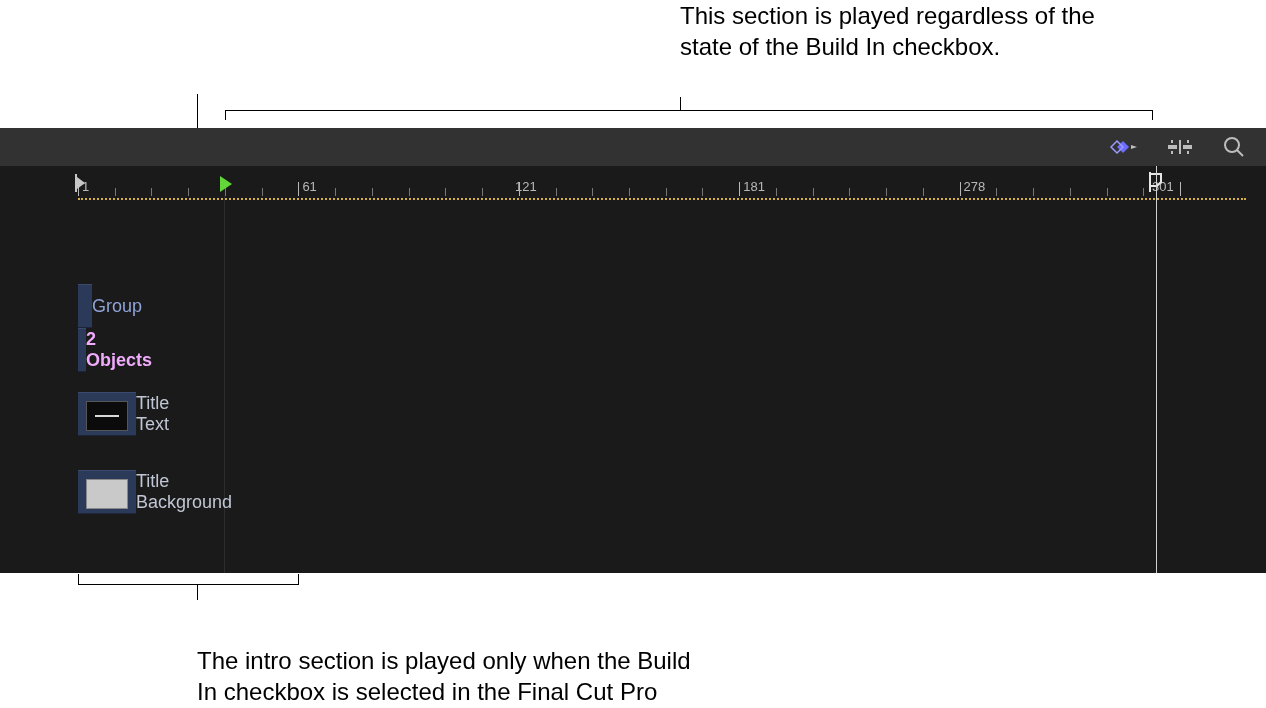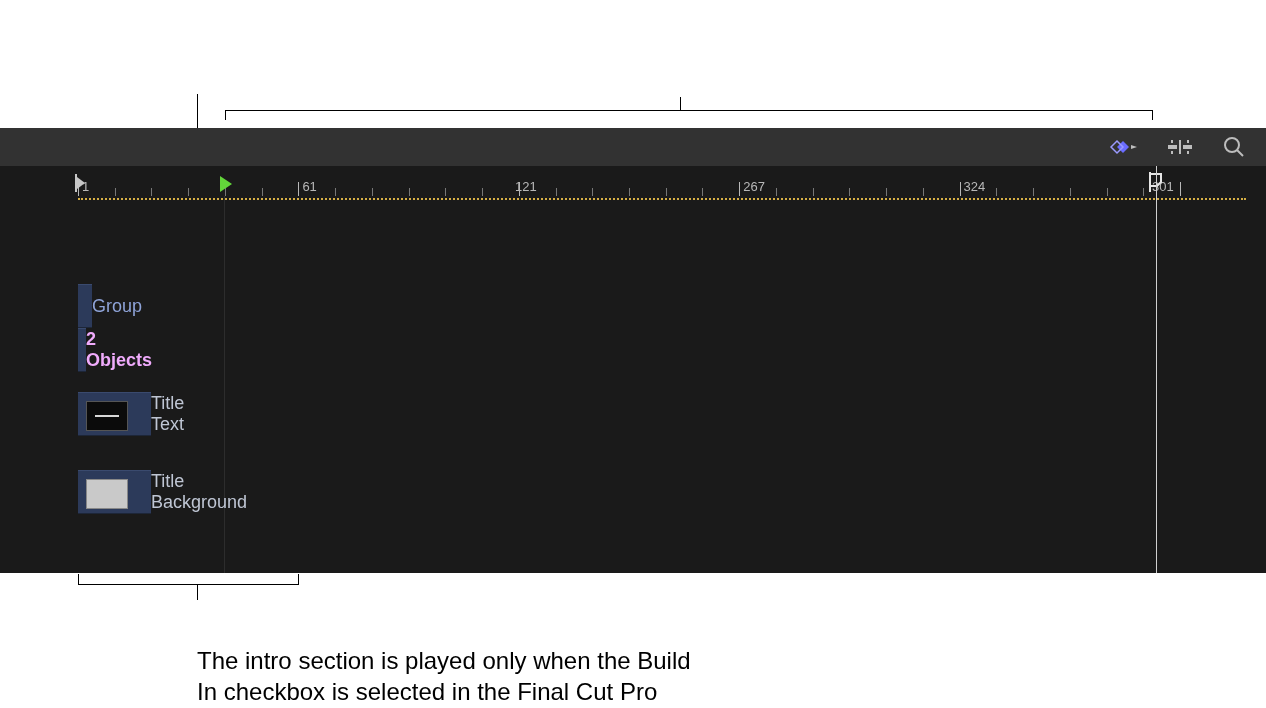--- a/index.html
+++ b/index.html
@@ -178,21 +178,21 @@
     font-weight: 400;
   }
   .track.group-body .clip {
     color: #f0abfc;
     font-weight: 600;
     padding-left: 8px;
   }
   .track.layer .clip {
     color: #bfc6d4;
     font-weight: 500;
-    padding-left: 73px;
+    padding-left: 58px;
   }
   .clip .thumb {
     position: absolute;
     left: 8px;
     top: 8px;
     width: 40px;
     height: 28px;
     background: #0b0b0b;
     border: 1px solid #555;
     display: flex;
@@ -221,20 +221,21 @@
     width: 1px;
     background: #000;
   }
 </style>
 </head>
 <body>
 <div class="stage">
 
   <div class="callout-line" style="left:197px; top:94px; width:1px; height:80px;"></div>
 
+  <div class="callout" style="left:680px; top:0px; width:420px;">This section is played regardless of the state of the Build In checkbox.</div>
 
   <div class="bracket-v" style="left:680px; top:97px; height:13px;"></div>
   <div class="bracket-h" style="left:225px; top:110px; width:928px;"></div>
   <div class="bracket-v" style="left:225px; top:110px; height:10px;"></div>
   <div class="bracket-v" style="left:1152px; top:110px; height:10px;"></div>
 
   <div class="panel">
 
     <div class="toolbar">
       <div class="tool tool-keyframe">
@@ -280,28 +281,28 @@
         <div class="ruler-tick minor" style="left: 445.333px;"></div>
         <div class="ruler-tick minor" style="left: 482.067px;"></div>
         <div class="ruler-tick major" style="left: 518.8px;"></div>
         <div class="ruler-label" style="left: 515px;">121</div>
         <div class="ruler-tick minor" style="left: 555.533px;"></div>
         <div class="ruler-tick minor" style="left: 592.267px;"></div>
         <div class="ruler-tick minor" style="left: 629px;"></div>
         <div class="ruler-tick minor" style="left: 665.733px;"></div>
         <div class="ruler-tick minor" style="left: 702.467px;"></div>
         <div class="ruler-tick major" style="left: 739.2px;"></div>
-        <div class="ruler-label" style="left: 743.2px;">267</div>
+        <div class="ruler-label" style="left: 743.2px;">181</div>
         <div class="ruler-tick minor" style="left: 775.933px;"></div>
         <div class="ruler-tick minor" style="left: 812.667px;"></div>
         <div class="ruler-tick minor" style="left: 849.4px;"></div>
         <div class="ruler-tick minor" style="left: 886.133px;"></div>
         <div class="ruler-tick minor" style="left: 922.867px;"></div>
         <div class="ruler-tick major" style="left: 959.6px;"></div>
-        <div class="ruler-label" style="left: 963.6px;">324</div>
+        <div class="ruler-label" style="left: 963.6px;">278</div>
         <div class="ruler-tick minor" style="left: 996.333px;"></div>
         <div class="ruler-tick minor" style="left: 1033.07px;"></div>
         <div class="ruler-tick minor" style="left: 1069.8px;"></div>
         <div class="ruler-tick minor" style="left: 1106.53px;"></div>
         <div class="ruler-tick minor" style="left: 1143.27px;"></div>
         <div class="ruler-tick major" style="left: 1180px;"></div>
         <div class="ruler-label" style="left: 1152px;">301</div>
       </div>
 
     <div class="dotted-line"></div>

